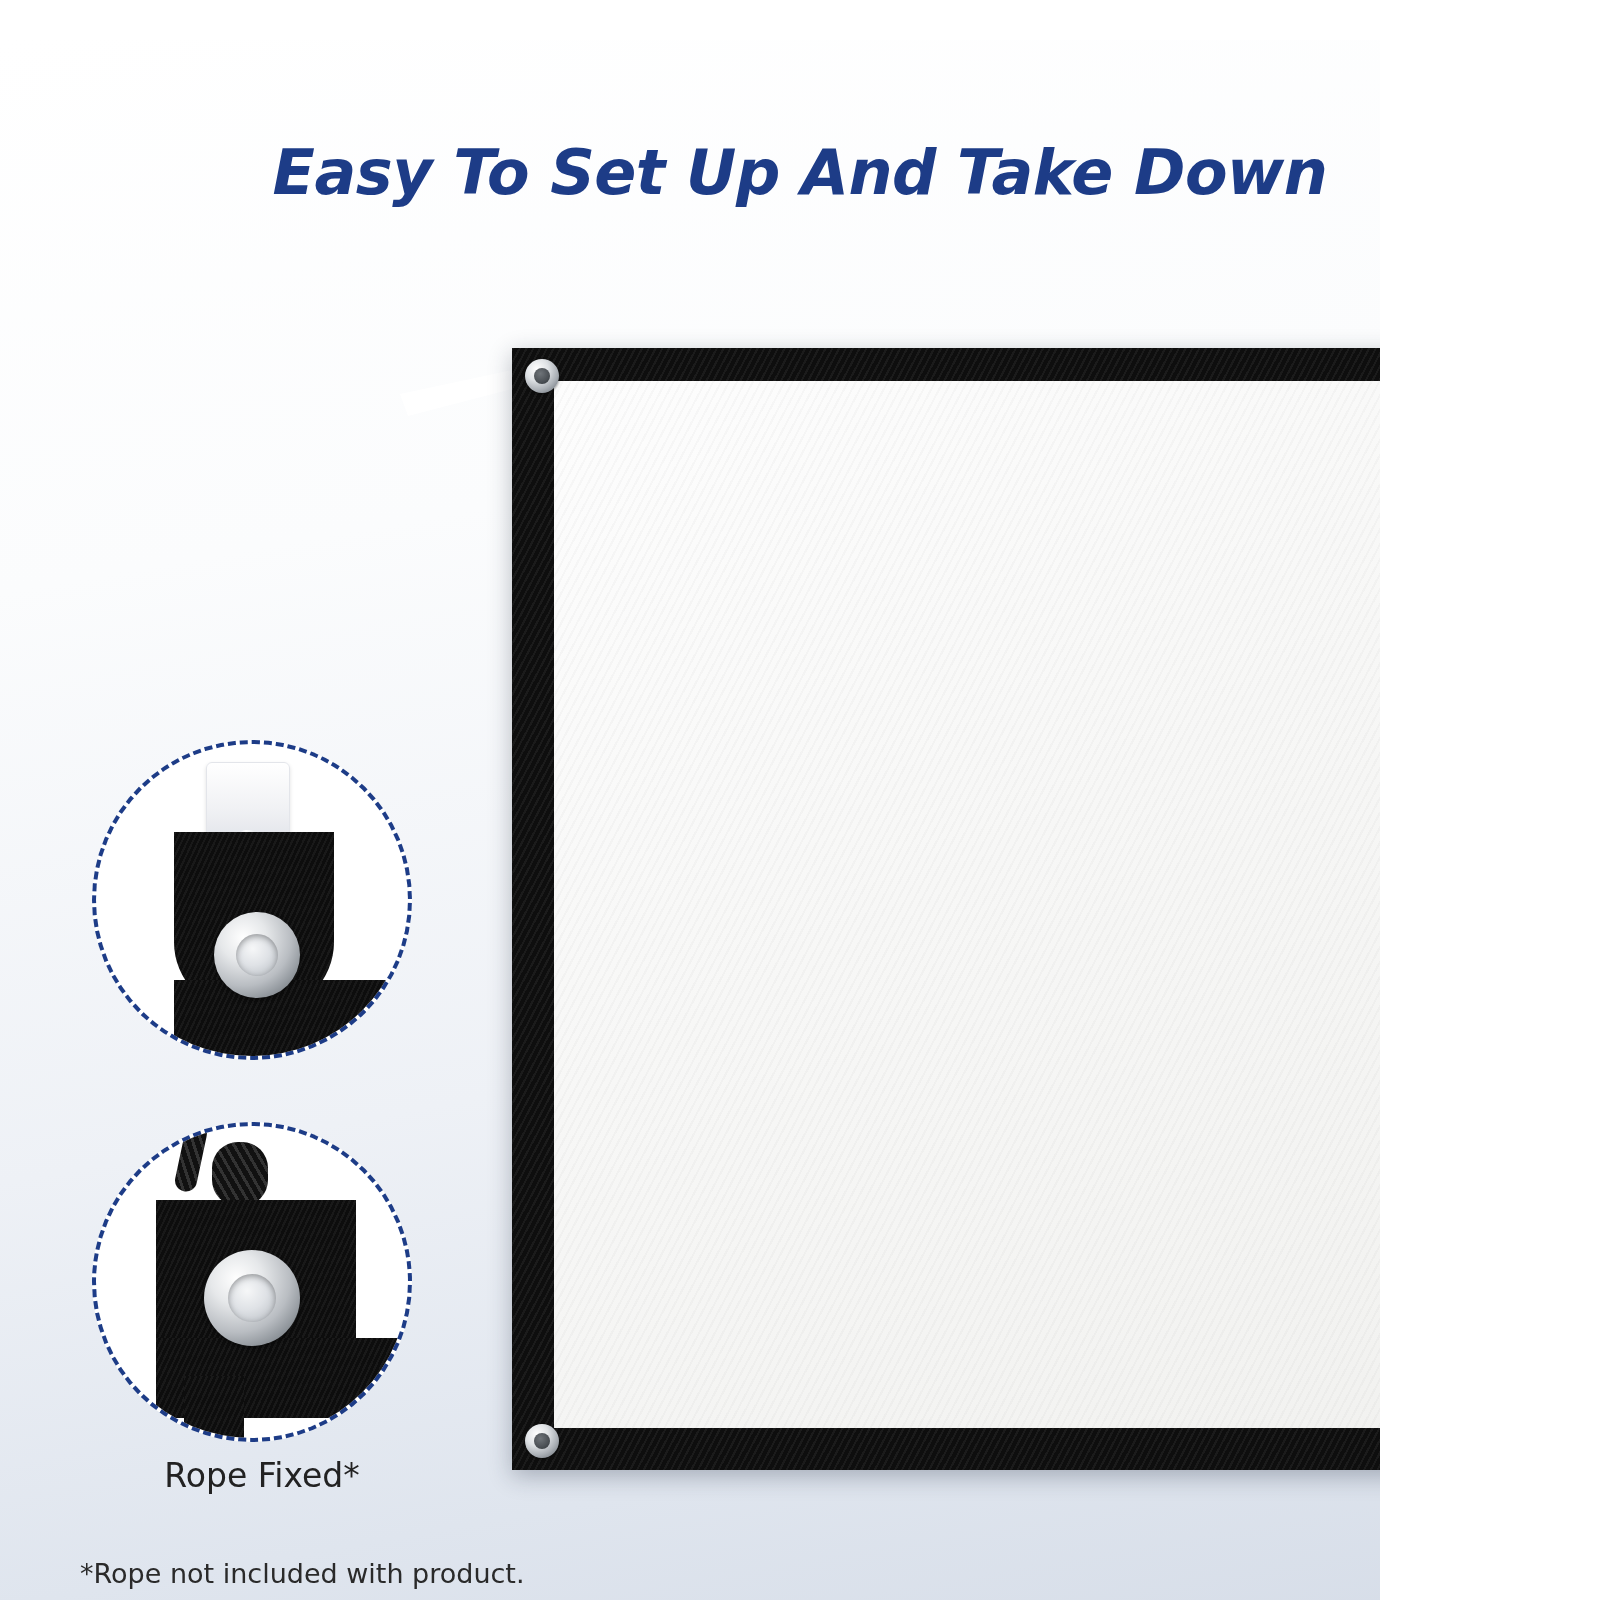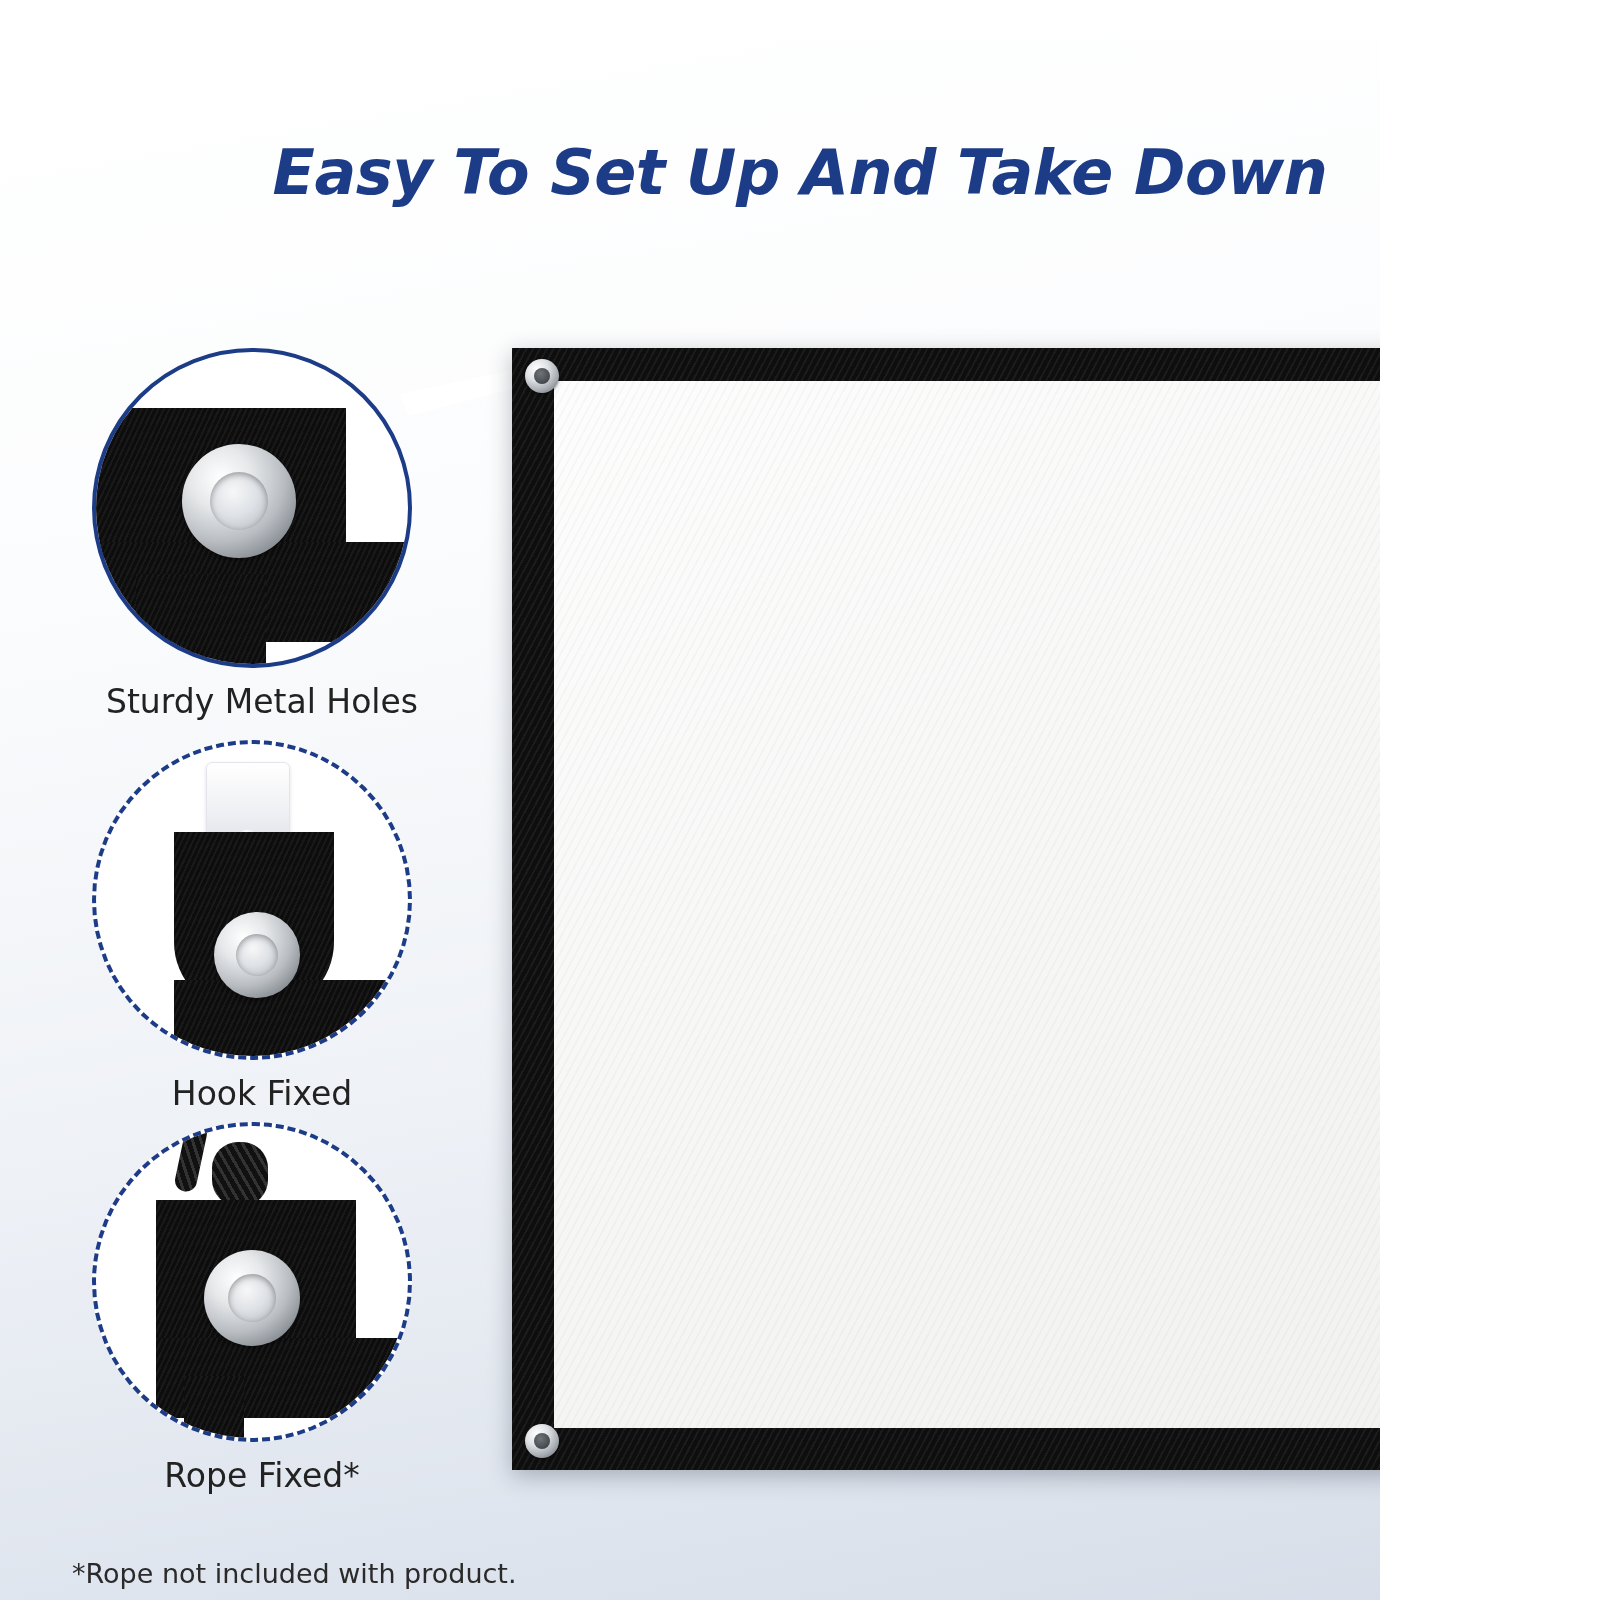--- a/index.html
+++ b/index.html
@@ -181,62 +181,50 @@
     display: block;
   }
   #cg-tl { left: 13px;  top: 11px; }
   #cg-tr { right: 12px; top: 11px; }
   #cg-bl { left: 13px;  bottom: 12px; }
   #cg-br { right: 12px; bottom: 12px; }
 
   
   #footnote {
     position: absolute;
-    left: 72px;
+    left: 80px;
     top: 1518px;
     font-size: 27px;
     color: #2a2a2a;
     font-family: "DejaVu Sans", sans-serif;
   }
 </style>
 </head>
 <body>
 
 <div id="page">
 
   <div id="title">Easy To Set Up And Take Down</div>
 
   <svg id="pointer" viewBox="0 0 180 80">
     <polygon points="0,44 178,6 178,22 8,66" fill="#ffffff" opacity="0.95"></polygon>
   </svg>
 
-  <div class="feature" id="feature-grommet">
-    <div class="bubble solid">
-      <div class="fabric-band" style="left:-10px; top:56px; width:260px; height:150px;"></div>
-      <div class="fabric-band" style="left:-10px; top:190px; width:340px; height:100px;"></div>
-      <div class="fabric-band" style="left:40px; top:222px; width:130px; height:110px; border-radius:0 0 8px 8px;"></div>
-      <div class="ring" style="left:86px; top:92px; width:114px; height:114px;">
-        <div class="hole" style="left:28px; top:28px; width:58px; height:58px;"></div>
-      </div>
-    </div>
-    <div class="caption">Sturdy Metal Holes</div>
-  </div>
 
   <div class="feature" id="feature-hook">
     <div class="bubble dashed">
       <div class="hook-plate" style="left:110px; top:18px; width:82px; height:78px;"></div>
       <div class="hook-stem" style="left:142px; top:86px; width:20px; height:96px;"></div>
       <div class="hook-stem" style="left:128px; top:160px; width:34px; height:34px; border-radius:50% 0 0 50%;"></div>
       <div class="fabric-band" style="left:78px; top:88px; width:160px; height:180px; border-radius:0 0 70px 70px;"></div>
       <div class="fabric-band" style="left:78px; top:236px; width:250px; height:86px;"></div>
       <div class="ring" style="left:118px; top:168px; width:86px; height:86px;">
         <div class="hole" style="left:22px; top:22px; width:42px; height:42px;"></div>
       </div>
     </div>
-    <div class="caption">Hook Fixed</div>
   </div>
 
   <div class="feature" id="feature-rope">
     <div class="bubble dashed">
       <div class="rope" style="left:84px; top:-4px; width:22px; height:70px; transform:rotate(12deg);"></div>
       <div class="rope" style="left:116px; top:16px; width:56px; height:64px; border-radius:26px;"></div>
       <div class="rope" style="left:138px; top:62px; width:20px; height:120px;"></div>
       <div class="fabric-band" style="left:60px; top:74px; width:200px; height:170px;"></div>
       <div class="fabric-band" style="left:60px; top:212px; width:270px; height:80px;"></div>
       <div class="fabric-band" style="left:88px; top:250px; width:60px; height:80px;"></div>

